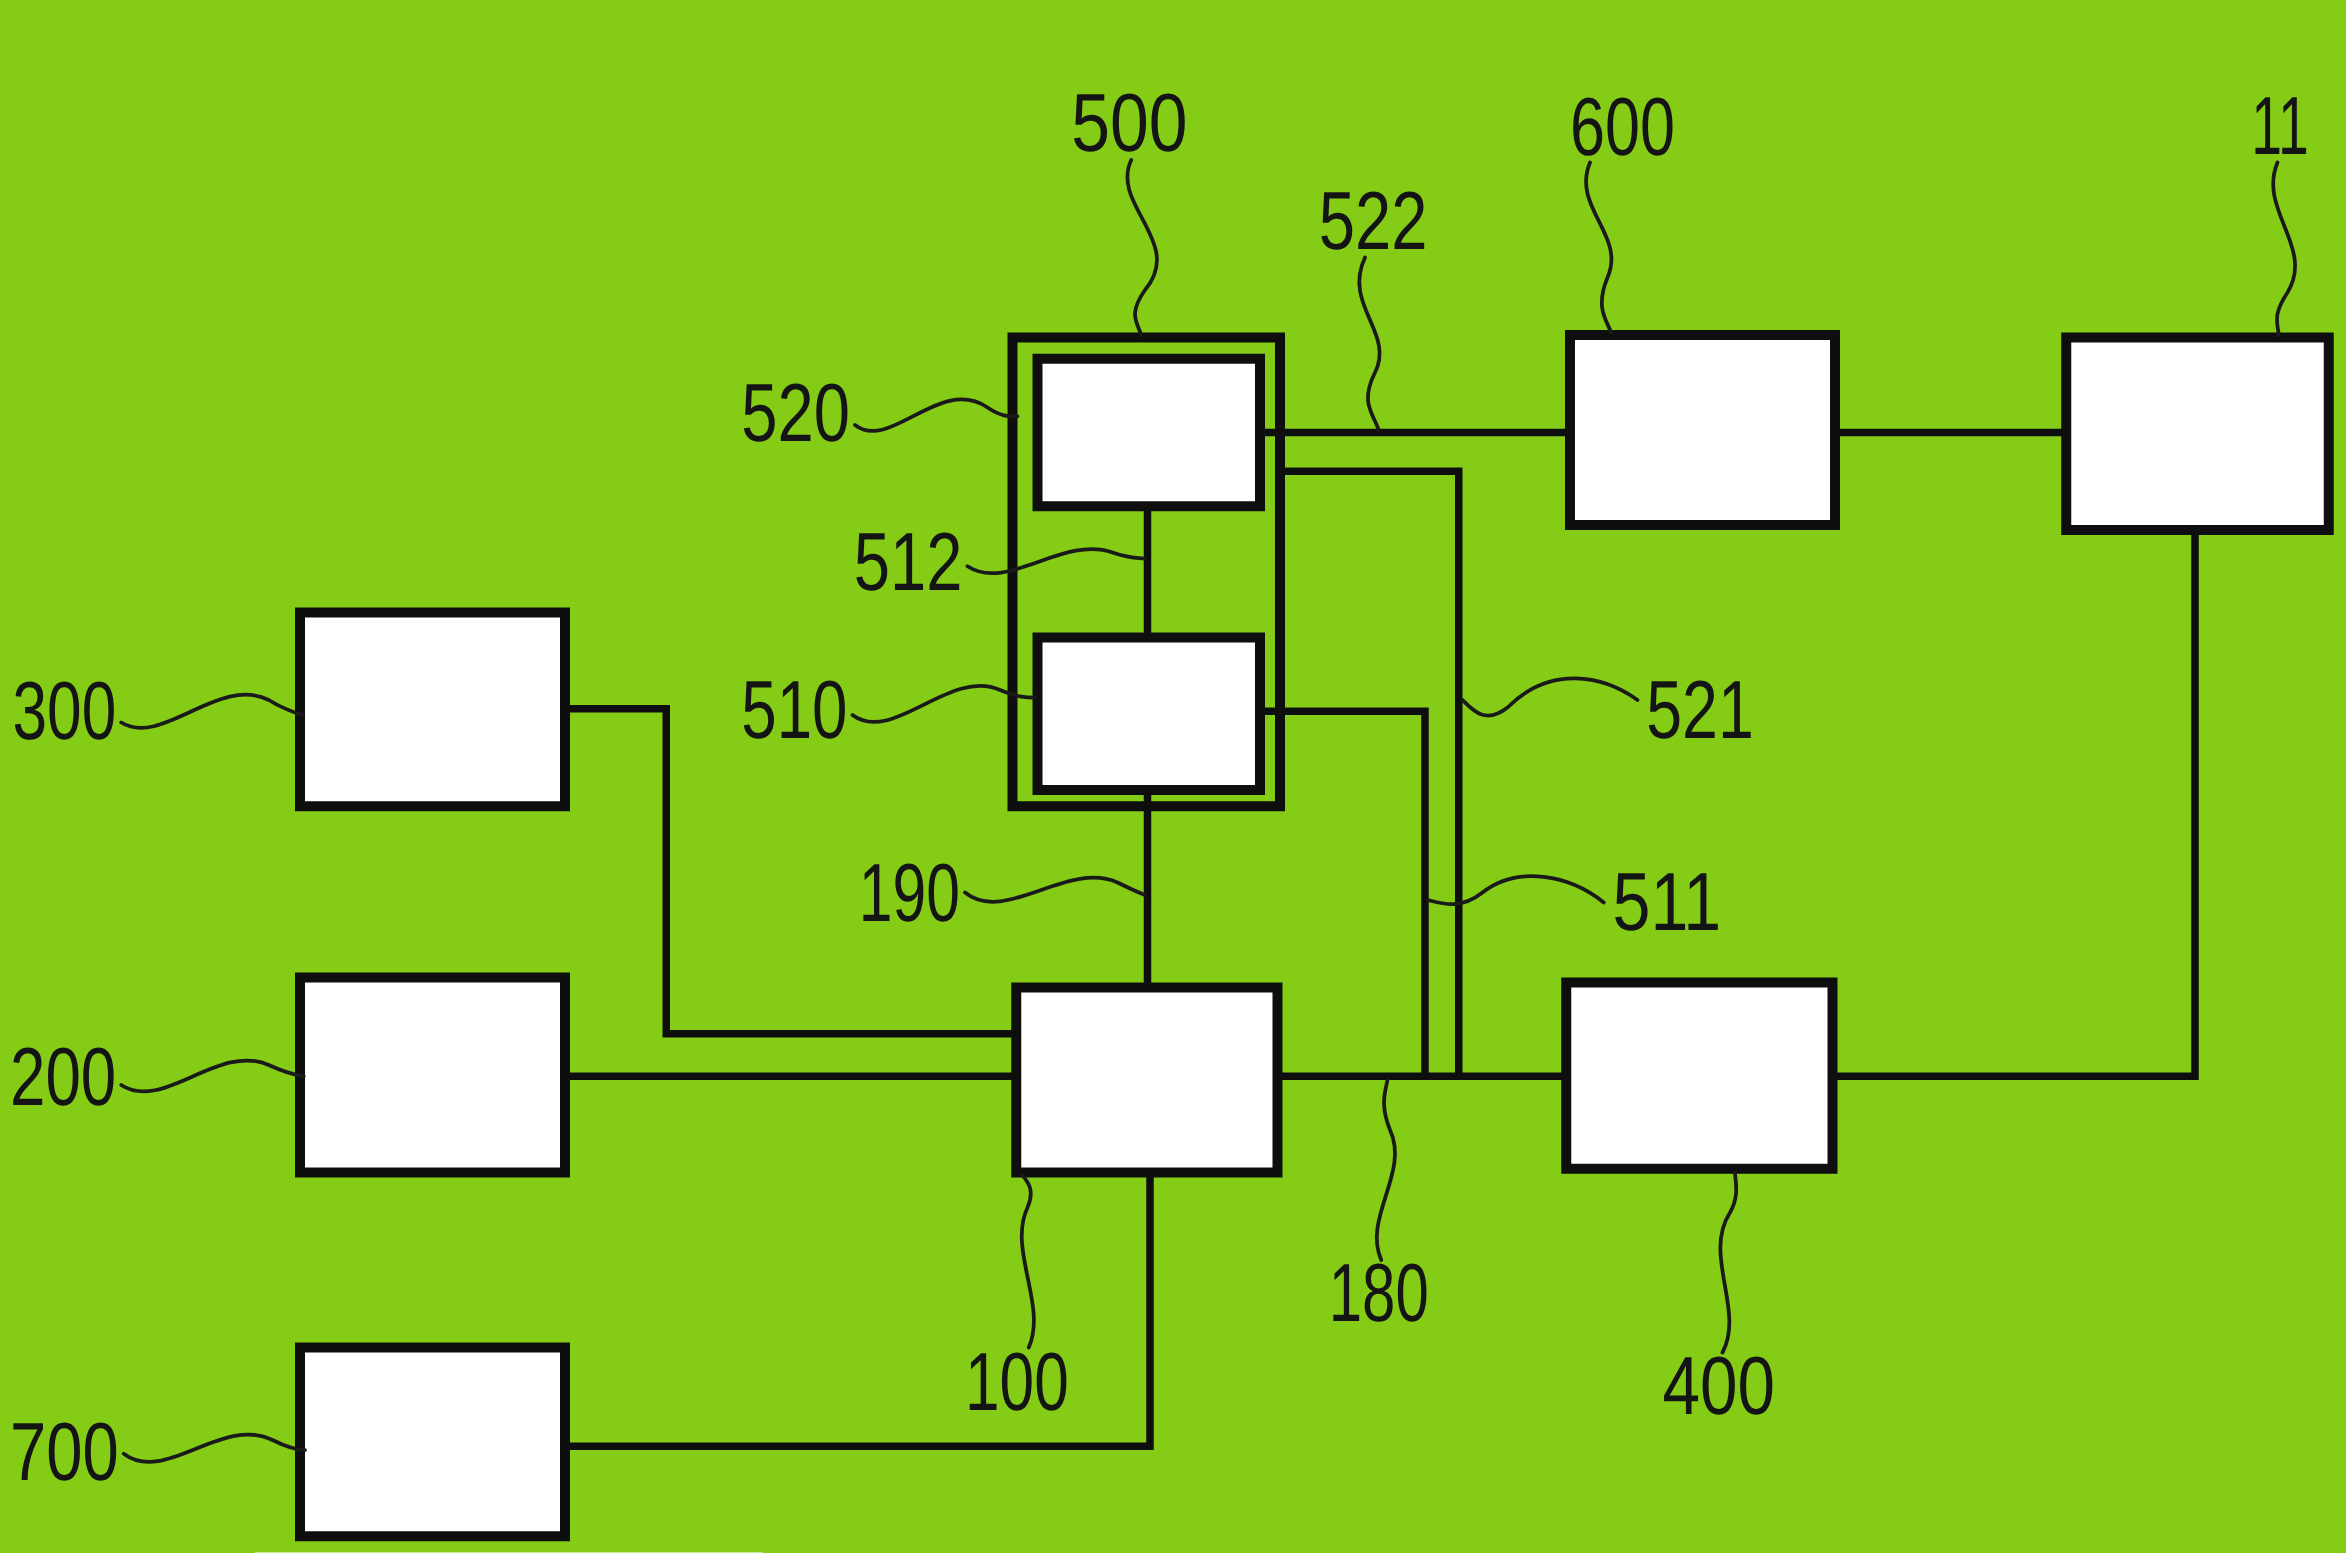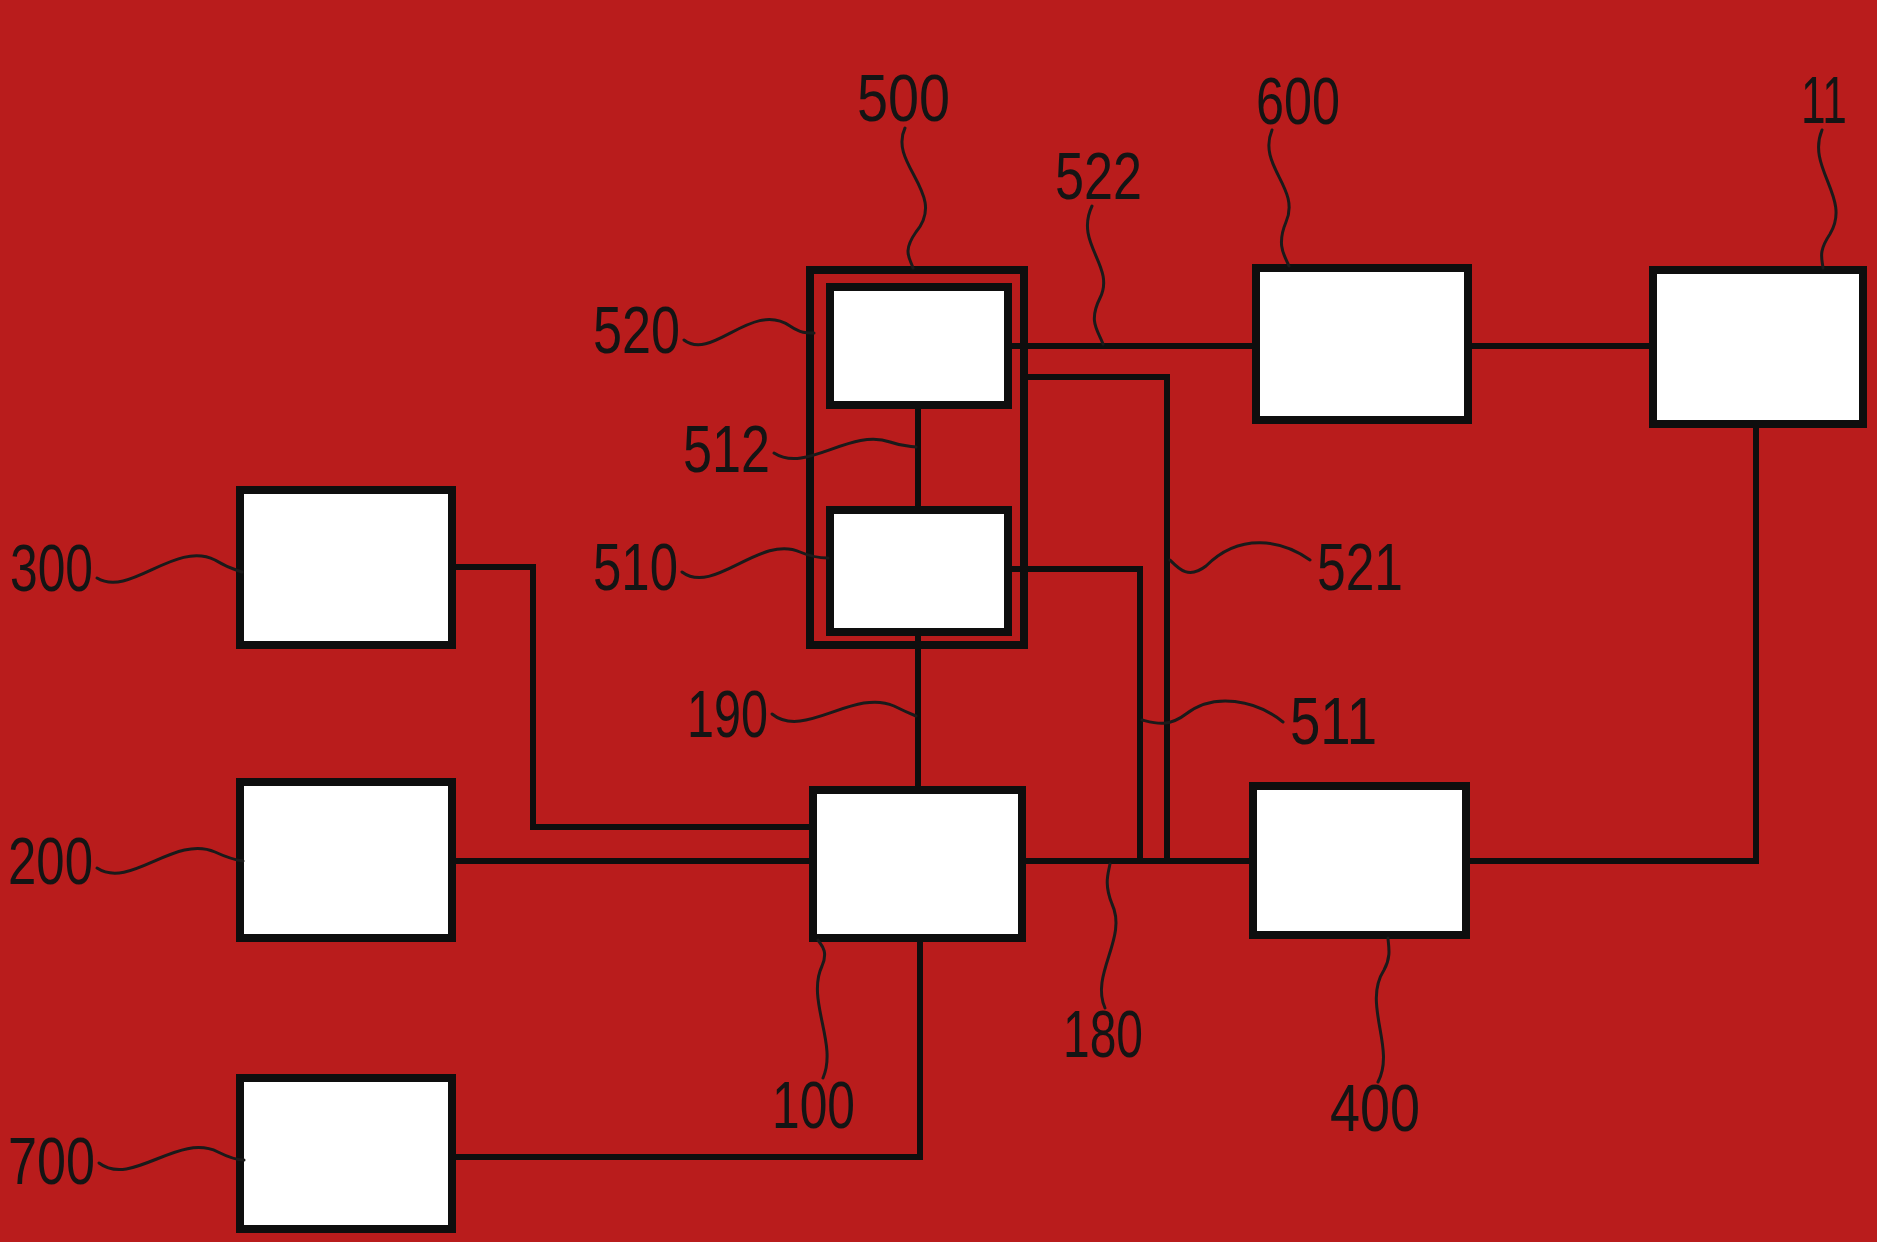--- a/index.html
+++ b/index.html
@@ -4,21 +4,21 @@
 <style>
   html, body {
     margin: 0;
     padding: 0;
     background: #ffffff;
   }
   .stage {
     position: relative;
     width: 1877px;
     height: 1242px;
-    background: #b91c1c;
+    background: #84cc16;
     overflow: hidden;
   }
   svg#diagram {
     display: block;
     width: 1877px;
     height: 1242px;
   }
   .node-box {
     fill: #ffffff;
     stroke: #0e0e0e;

